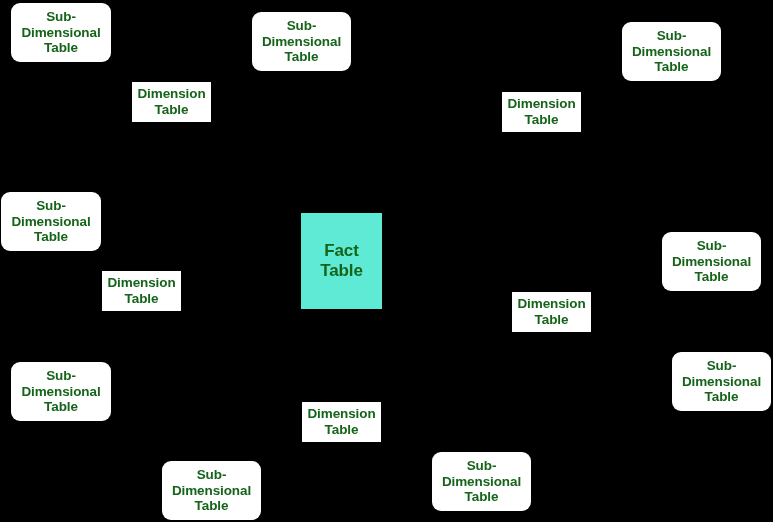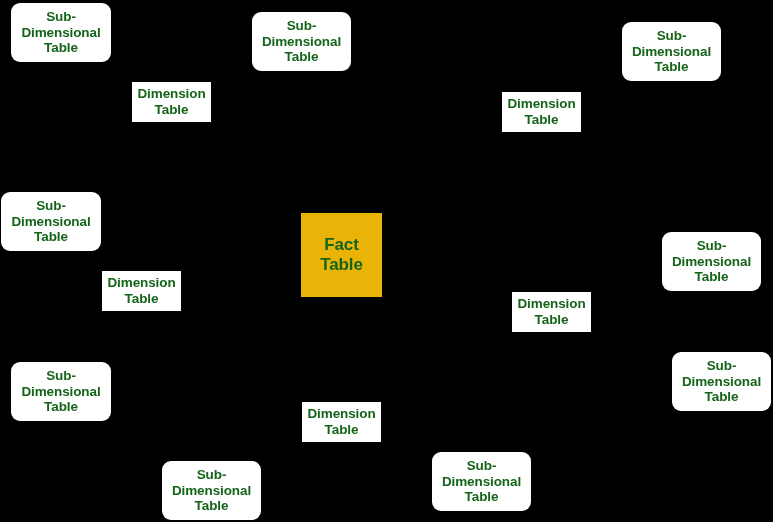--- a/index.html
+++ b/index.html
@@ -71,21 +71,21 @@
     </div>
     <div class="node node-dim" style="left: 502px; top: 92px; width: 79px; height: 40px; background: rgb(255, 255, 255); color: rgb(21, 100, 26);">
       <span class="node-label">Dimension
 Table</span>
     </div>
     <div class="node node-sub" style="left: 1px; top: 192px; width: 100px; height: 59px; background: rgb(255, 255, 255); color: rgb(21, 100, 26);">
       <span class="node-label">Sub-
 Dimensional
 Table</span>
     </div>
-    <div class="node node-fact" style="left: 301px; top: 213px; width: 81px; height: 84px; background: #eab308; color: rgb(21, 100, 26);">
+    <div class="node node-fact" style="left: 301px; top: 213px; width: 81px; height: 96px; background: #5eead4; color: rgb(21, 100, 26);">
       <span class="node-label">Fact
 Table</span>
     </div>
     <div class="node node-sub" style="left: 662px; top: 232px; width: 99px; height: 59px; background: rgb(255, 255, 255); color: rgb(21, 100, 26);">
       <span class="node-label">Sub-
 Dimensional
 Table</span>
     </div>
     <div class="node node-dim" style="left: 102px; top: 271px; width: 79px; height: 40px; background: rgb(255, 255, 255); color: rgb(21, 100, 26);">
       <span class="node-label">Dimension

